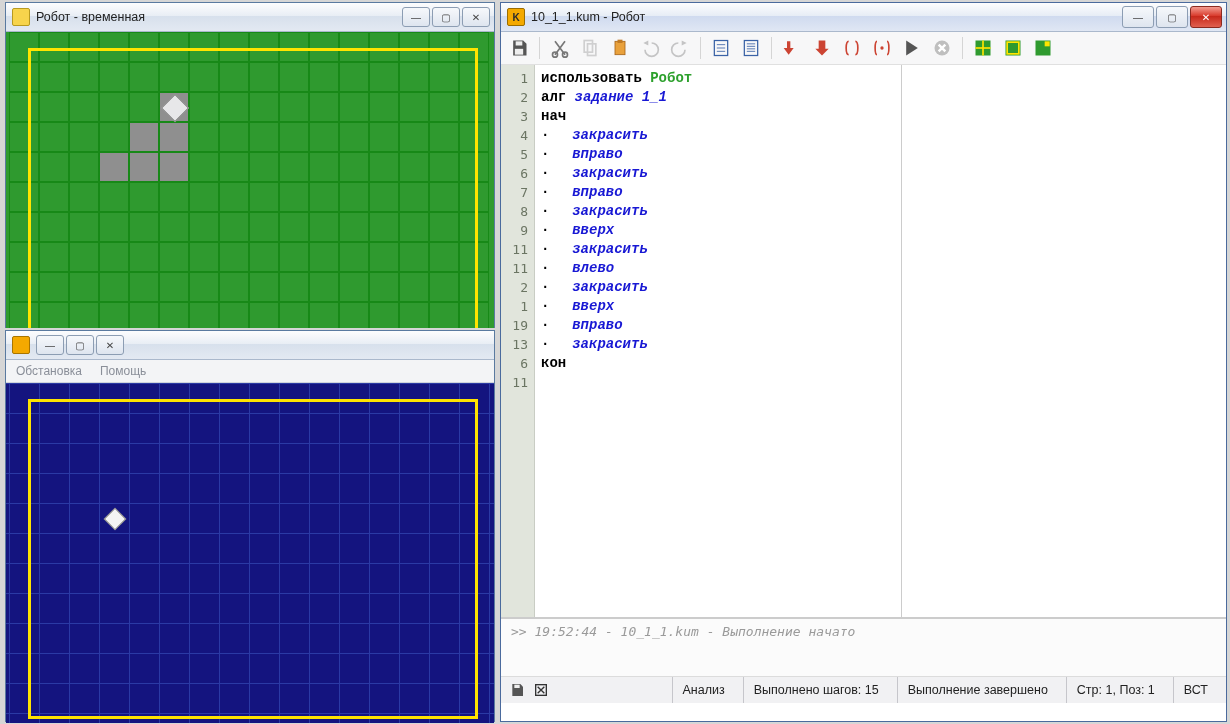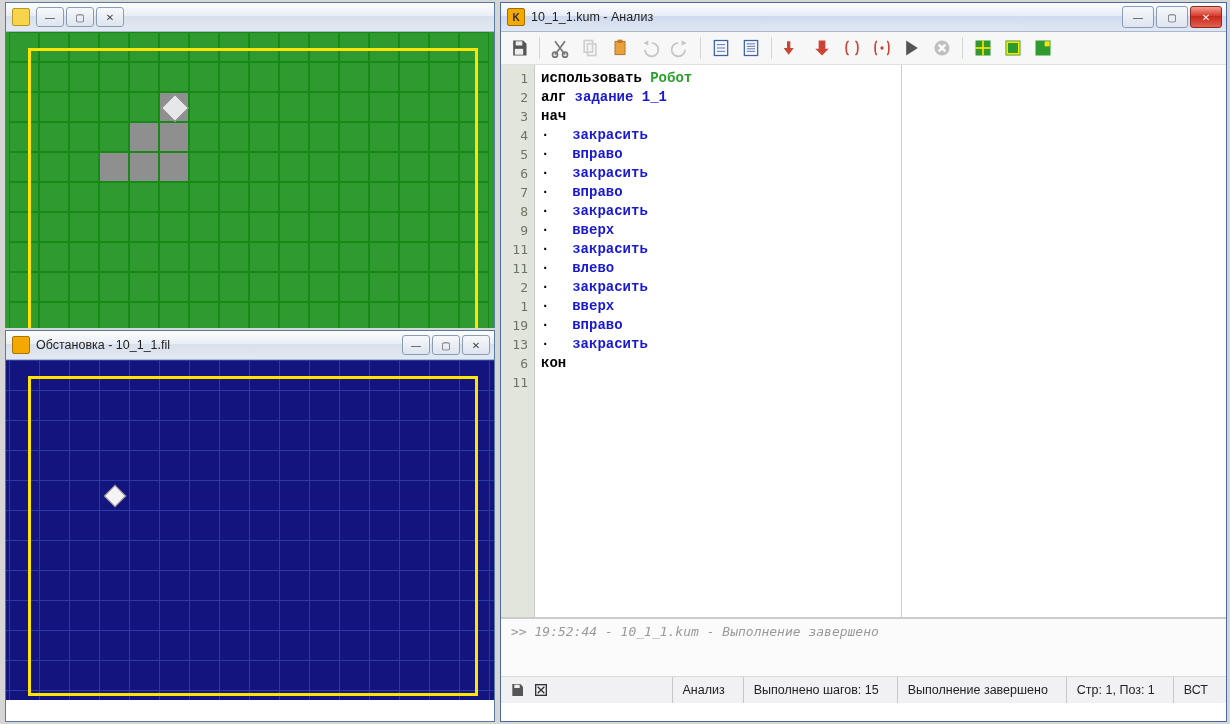--- a/index.html
+++ b/index.html
@@ -176,21 +176,21 @@
     border-right: 1px solid #c9cdc4;
   }
   #code {
     flex: 1;
     padding: 4px 6px;
     line-height: 19px;
     white-space: pre;
   }
   #code .kw { color: #000; font-weight: bold; }
   #code .green { color: #2ca02c; font-weight: bold; }
-  #code .blue { color: #1818d4; font-weight: bold; }
+  #code .blue { color: #1818d4; font-weight: bold; font-style: italic; }
   #code .dash { color: #000; font-weight: bold; margin: 0 6px 0 0;}
   #side-pane {
     width: 324px;
     background: #fff;
   }
   #kumir-console {
     height: 58px;
     background: #fbfbfb;
     border-top: 1px solid #ccc;
     font-family: "Consolas", monospace;
@@ -229,20 +229,21 @@
   
   .svg16 svg { width: 16px; height: 16px; display:block; }
   .svg20 svg { width: 20px; height: 20px; display:block; }
 </style>
 </head>
 <body>
 
 <div class="window" id="robot-window">
   <div class="titlebar">
     <span class="icon svg16" style="background:#f7d44c;border:1px solid #b89a20;"></span>
+    <span class="title-text">Робот - временная</span>
     <div class="win-controls">
       <div class="win-btn">—</div>
       <div class="win-btn">▢</div>
       <div class="win-btn">✕</div>
     </div>
   </div>
   <div id="robot-canvas-wrap">
     <div class="green-grid" id="robot-grid">
         <div class="cell" style="left: 3px; top: 0px; width: 30px; height: 30px;"></div>
         <div class="cell" style="left: 33px; top: 0px; width: 30px; height: 30px;"></div>
@@ -412,27 +413,30 @@
         <div style="position: absolute; left: 154px; top: 61px; width: 28px; height: 28px; background: rgb(143, 143, 143);"></div>
         <div class="robot-marker" style="left: 159px; top: 66px;"></div>
       </div>
     <div class="green-border" id="robot-border" style="left: 22px; top: 16px; width: 450px; height: 297px;"></div>
   </div>
 </div>
 
 <div class="window" id="env-window">
   <div class="titlebar">
     <span class="icon svg16" style="background:#f4a900;border:1px solid #a97500;"></span>
-    <span class="title-text">Обстановка - 10_1_1.fil</span>
     <div class="win-controls">
       <div class="win-btn">—</div>
       <div class="win-btn">▢</div>
       <div class="win-btn">✕</div>
     </div>
   </div>
+  <div id="env-menu">
+      <span>Обстановка</span>
+      <span>Помощь</span>
+    </div>
   <div id="env-canvas">
       <div style="position: absolute; left: 0px; right: 0px; top: 0px; height: 1px; background: rgb(43, 58, 165);"></div>
       <div style="position: absolute; left: 0px; right: 0px; top: 30px; height: 1px; background: rgb(43, 58, 165);"></div>
       <div style="position: absolute; left: 0px; right: 0px; top: 60px; height: 1px; background: rgb(43, 58, 165);"></div>
       <div style="position: absolute; left: 0px; right: 0px; top: 90px; height: 1px; background: rgb(43, 58, 165);"></div>
       <div style="position: absolute; left: 0px; right: 0px; top: 120px; height: 1px; background: rgb(43, 58, 165);"></div>
       <div style="position: absolute; left: 0px; right: 0px; top: 150px; height: 1px; background: rgb(43, 58, 165);"></div>
       <div style="position: absolute; left: 0px; right: 0px; top: 180px; height: 1px; background: rgb(43, 58, 165);"></div>
       <div style="position: absolute; left: 0px; right: 0px; top: 210px; height: 1px; background: rgb(43, 58, 165);"></div>
       <div style="position: absolute; left: 0px; right: 0px; top: 240px; height: 1px; background: rgb(43, 58, 165);"></div>
@@ -457,21 +461,21 @@
       <div style="position: absolute; top: 0px; bottom: 0px; left: 453px; width: 1px; background: rgb(43, 58, 165);"></div>
       <div style="position: absolute; top: 0px; bottom: 0px; left: 483px; width: 1px; background: rgb(43, 58, 165);"></div>
       <div class="green-border" style="left: 22px; top: 16px; width: 450px; height: 320px;"></div>
       <div class="robot-marker" style="background: rgb(244, 244, 244); width: 14px; height: 14px; left: 101px; top: 128px;"></div>
     </div>
 </div>
 
 <div class="window" id="kumir-window">
   <div class="titlebar">
     <span class="icon svg16" style="background:#f4a900;border:1px solid #9c6d00;display:flex;align-items:center;justify-content:center;color:#2a2a2a;font-weight:bold;font-size:10px;">K</span>
-    <span class="title-text">10_1_1.kum - Анализ</span>
+    <span class="title-text">10_1_1.kum - Робот</span>
     <div class="win-controls big">
       <div class="win-btn">—</div>
       <div class="win-btn">▢</div>
       <div class="win-btn close-red">✕</div>
     </div>
   </div>
 
 
   <div id="kumir-toolbar">
     <div class="tb-btn svg20">
@@ -606,21 +610,21 @@
           <div>13</div>
           <div>6</div>
           <div>11</div>
         </div>
       <div id="code"><div><span class="kw">использовать </span><span class="green">Робот</span></div><div><span class="kw">алг </span><span class="blue">задание 1_1</span></div><div><span class="kw">нач</span></div><div><span class="dash">·</span><span class="blue">  закрасить</span></div><div><span class="dash">·</span><span class="blue">  вправо</span></div><div><span class="dash">·</span><span class="blue">  закрасить</span></div><div><span class="dash">·</span><span class="blue">  вправо</span></div><div><span class="dash">·</span><span class="blue">  закрасить</span></div><div><span class="dash">·</span><span class="blue">  вверх</span></div><div><span class="dash">·</span><span class="blue">  закрасить</span></div><div><span class="dash">·</span><span class="blue">  влево</span></div><div><span class="dash">·</span><span class="blue">  закрасить</span></div><div><span class="dash">·</span><span class="blue">  вверх</span></div><div><span class="dash">·</span><span class="blue">  вправо</span></div><div><span class="dash">·</span><span class="blue">  закрасить</span></div><div><span class="kw">кон</span></div><div>&nbsp;</div></div>
     </div>
     <div id="side-pane"></div>
   </div>
 
   <div id="kumir-console">
-      <div>&gt;&gt; 19:52:44 - 10_1_1.kum - Выполнение завершено</div>
+      <div>&gt;&gt; 19:52:44 - 10_1_1.kum - Выполнение начато</div>
     </div>
 
   <div id="kumir-status">
     <span class="svg16">
         <svg viewBox="0 0 24 24">
           <path fill="#555" d="M5 3h12l4 4v14H5z"></path>
           <rect x="8" y="4" width="8" height="5" fill="#eee"></rect>
         </svg>
       </span>
     <span class="svg16">

